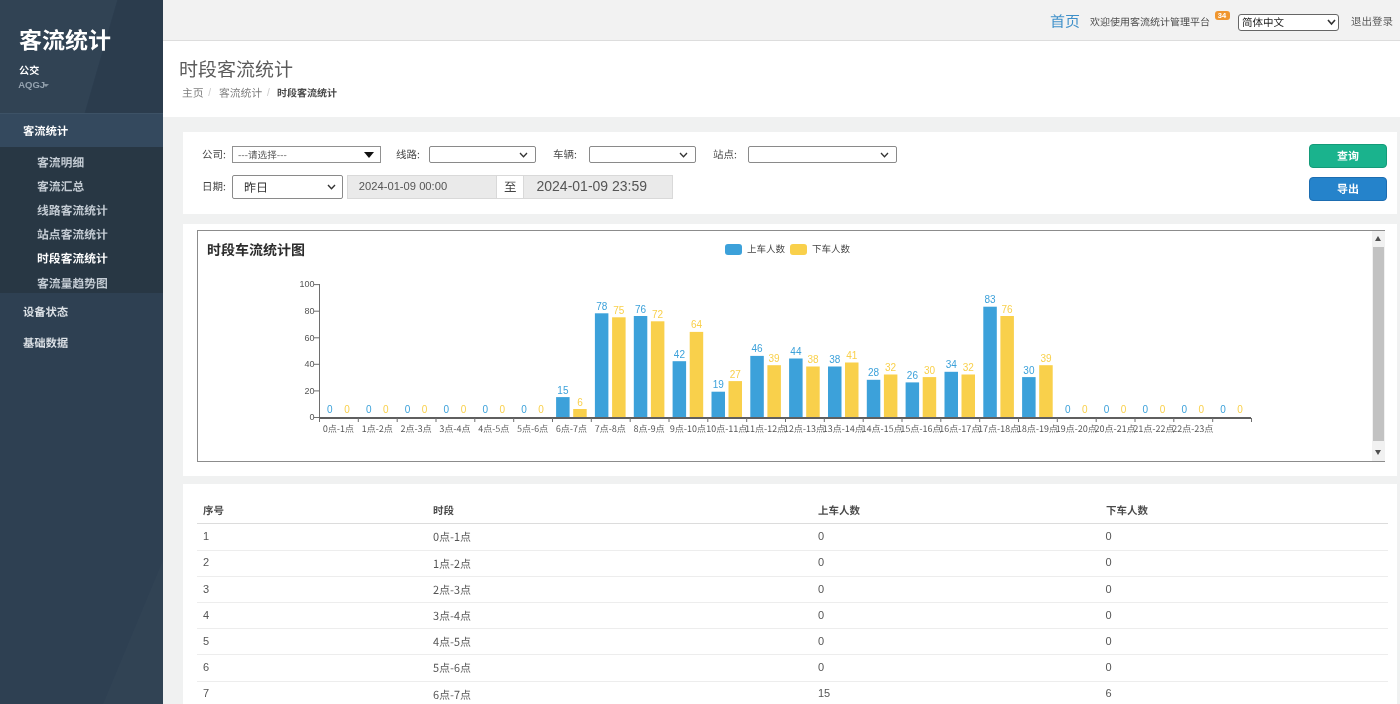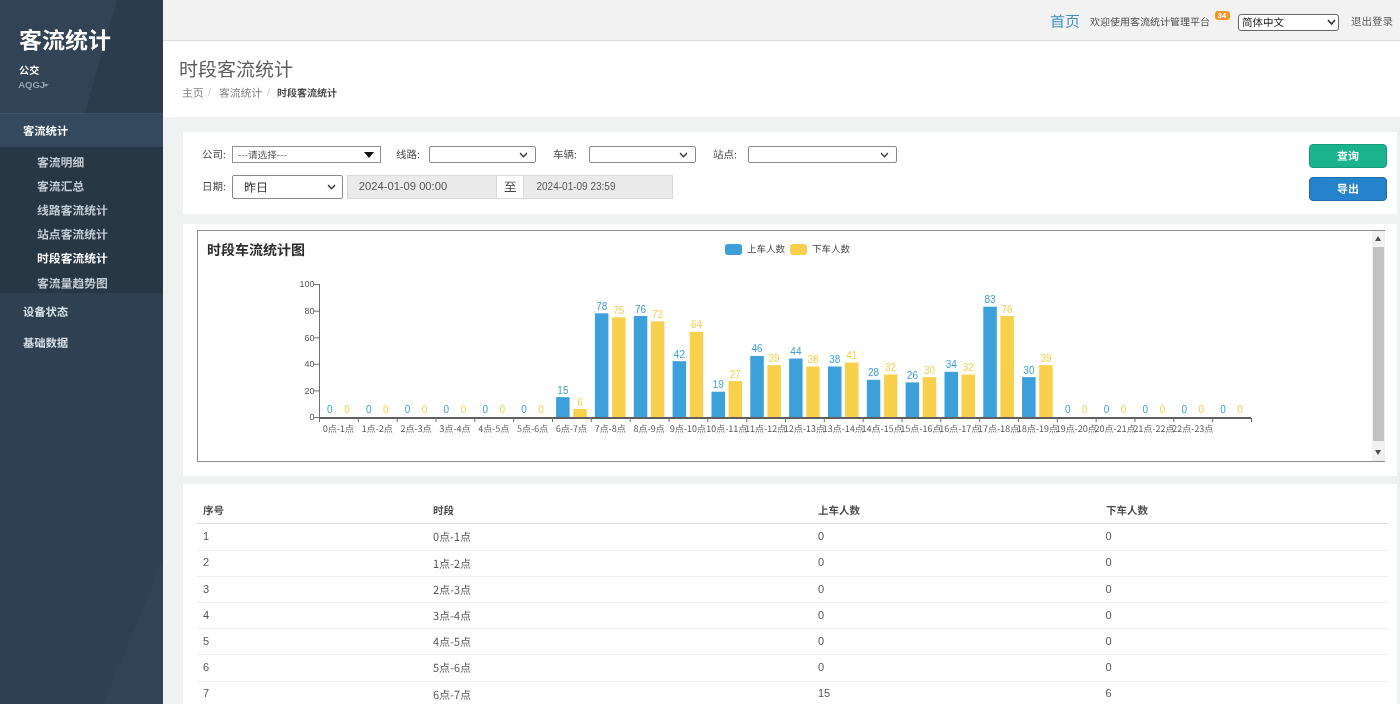--- a/index.html
+++ b/index.html
@@ -312,21 +312,21 @@
     <use href="#r68" transform="translate(0.00 12.76) scale(0.01200)"></use>
     <use href="#r66" transform="translate(12.00 12.76) scale(0.01200)"></use>
   </svg>
 <div style="position:absolute;left:347px;top:174.5px;width:150px;height:24px;background:#eaeaea;border:1px solid #d9d9d9;box-sizing:border-box"></div>
 <span style="position:absolute;top:181.4px;font-size:11.2px;color:#555555;line-height:11.2px;white-space:pre;left:358.8px;text-align:center;">2024-01-09 00:00</span>
 <div style="position:absolute;left:497px;top:174.5px;width:27px;height:24px;background:#fff;border:1px solid #d9d9d9;border-left:none;box-sizing:border-box"></div>
 <svg class="t" style="left:504.2px;top:177.8px" width="14" height="18" viewBox="0 0 14 18" fill="#444444">
     <use href="#r69" transform="translate(0.00 13.44) scale(0.01250)"></use>
   </svg>
 <div style="position:absolute;left:524px;top:174.5px;width:149px;height:24px;background:#eaeaea;border:1px solid #d9d9d9;border-left:none;box-sizing:border-box"></div>
-<span style="position:absolute;top:181.4px;font-size:10px;color:#555555;line-height:11.2px;white-space:pre;left:536.5px;">2024-01-09 23:59</span>
+<span style="position:absolute;top:181.4px;font-size:14px;color:#555555;line-height:11.2px;white-space:pre;left:536.5px;">2024-01-09 23:59</span>
 <div style="position:absolute;left:1309px;top:144px;width:78px;height:24px;background:#1ab38d;border:1px solid #149b79;border-radius:4px;box-sizing:border-box"></div>
 <svg class="t" style="left:1337.0px;top:147.5px" width="23" height="16" viewBox="0 0 23 16" fill="#ffffff">
     <use href="#b70" transform="translate(0.00 11.90) scale(0.01100)"></use>
     <use href="#b71" transform="translate(11.00 11.90) scale(0.01100)"></use>
   </svg>
 <div style="position:absolute;left:1309px;top:177px;width:78px;height:24px;background:#2583cb;border:1px solid #1d6db1;border-radius:4px;box-sizing:border-box"></div>
 <svg class="t" style="left:1337.0px;top:180.5px" width="23" height="16" viewBox="0 0 23 16" fill="#ffffff">
     <use href="#b72" transform="translate(0.00 11.90) scale(0.01100)"></use>
     <use href="#b73" transform="translate(11.00 11.90) scale(0.01100)"></use>
   </svg>

